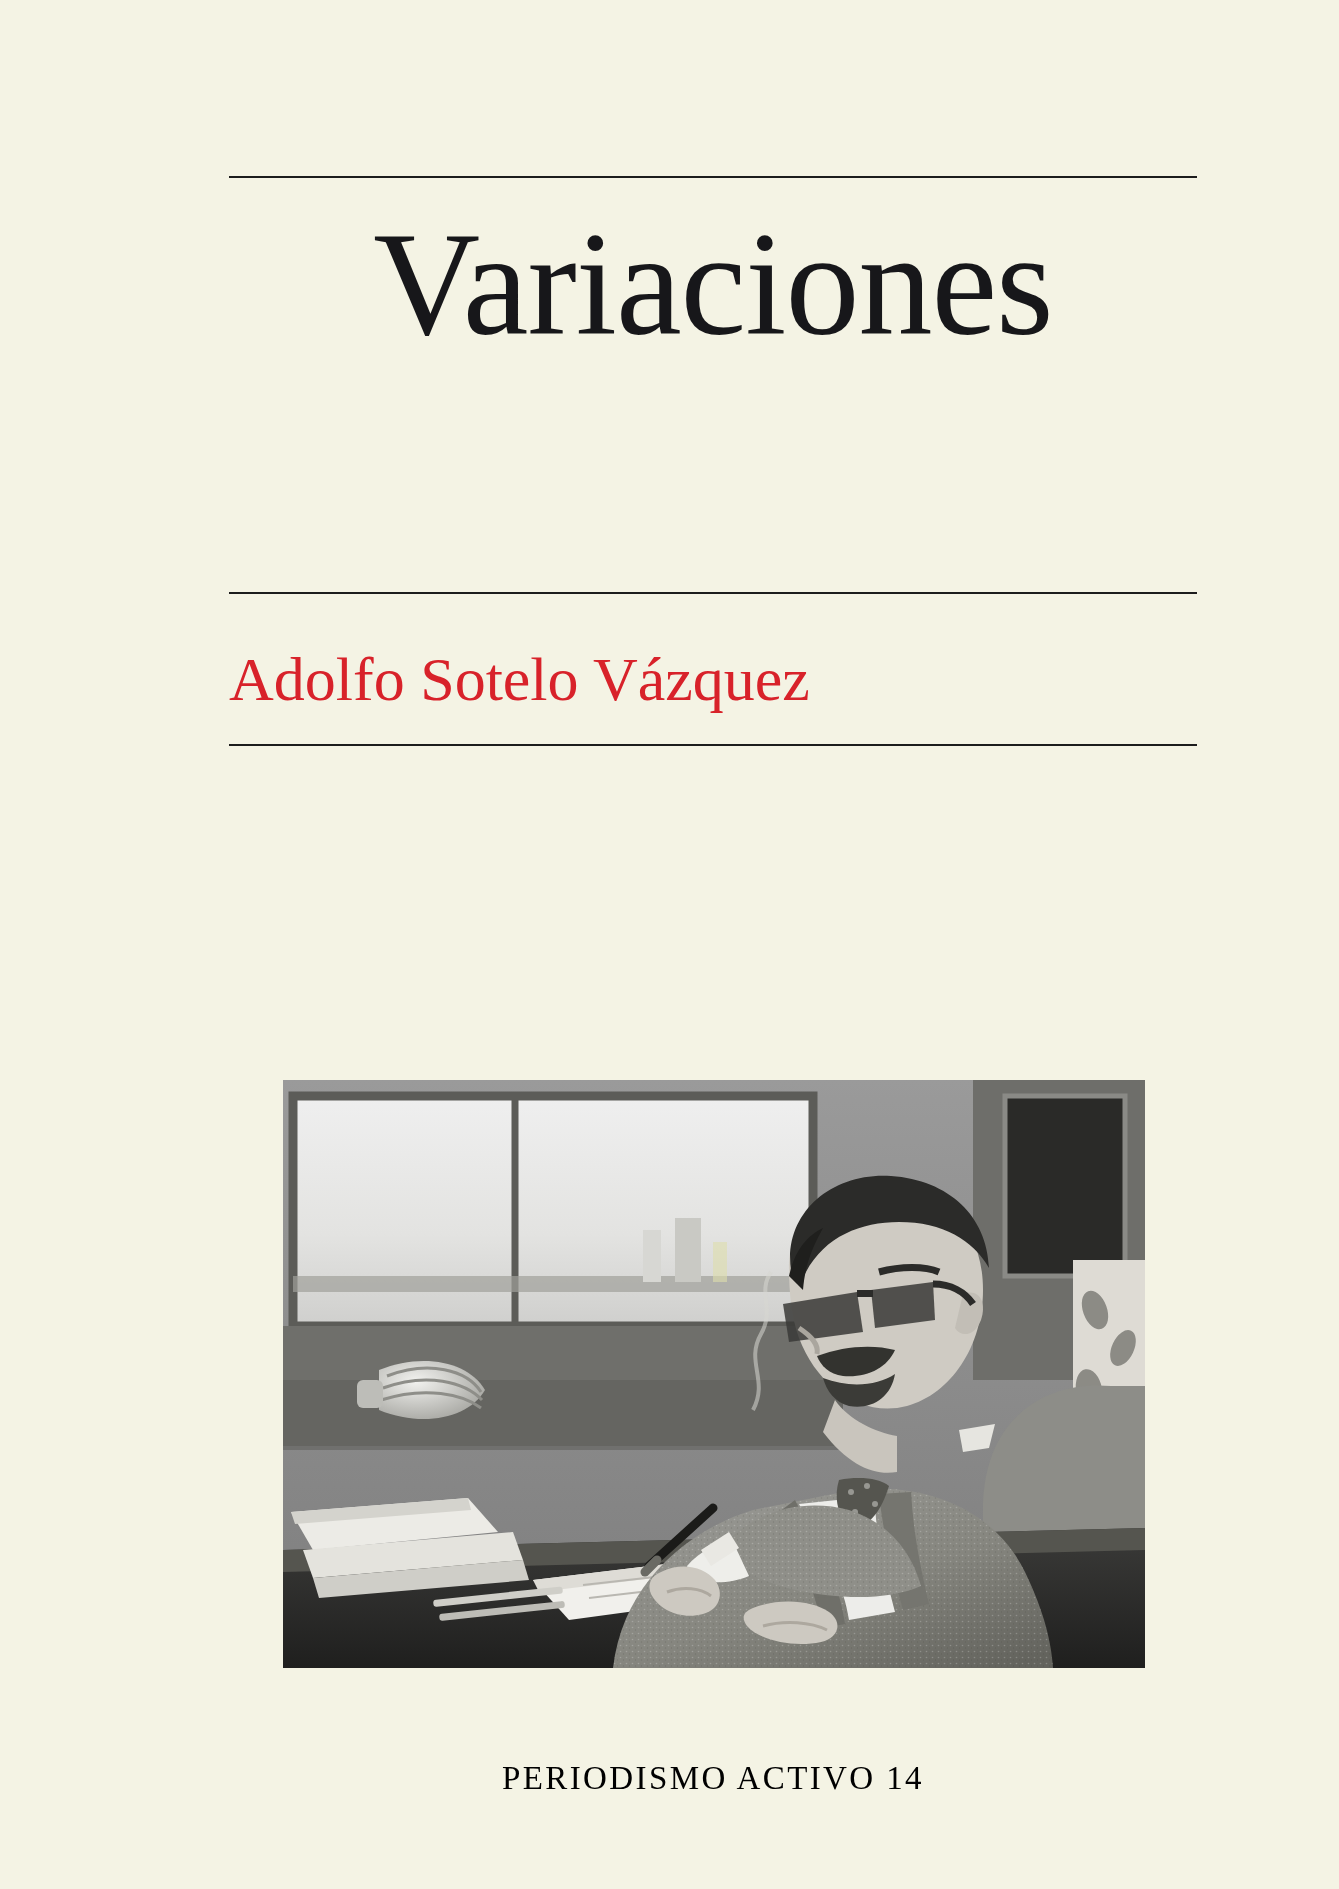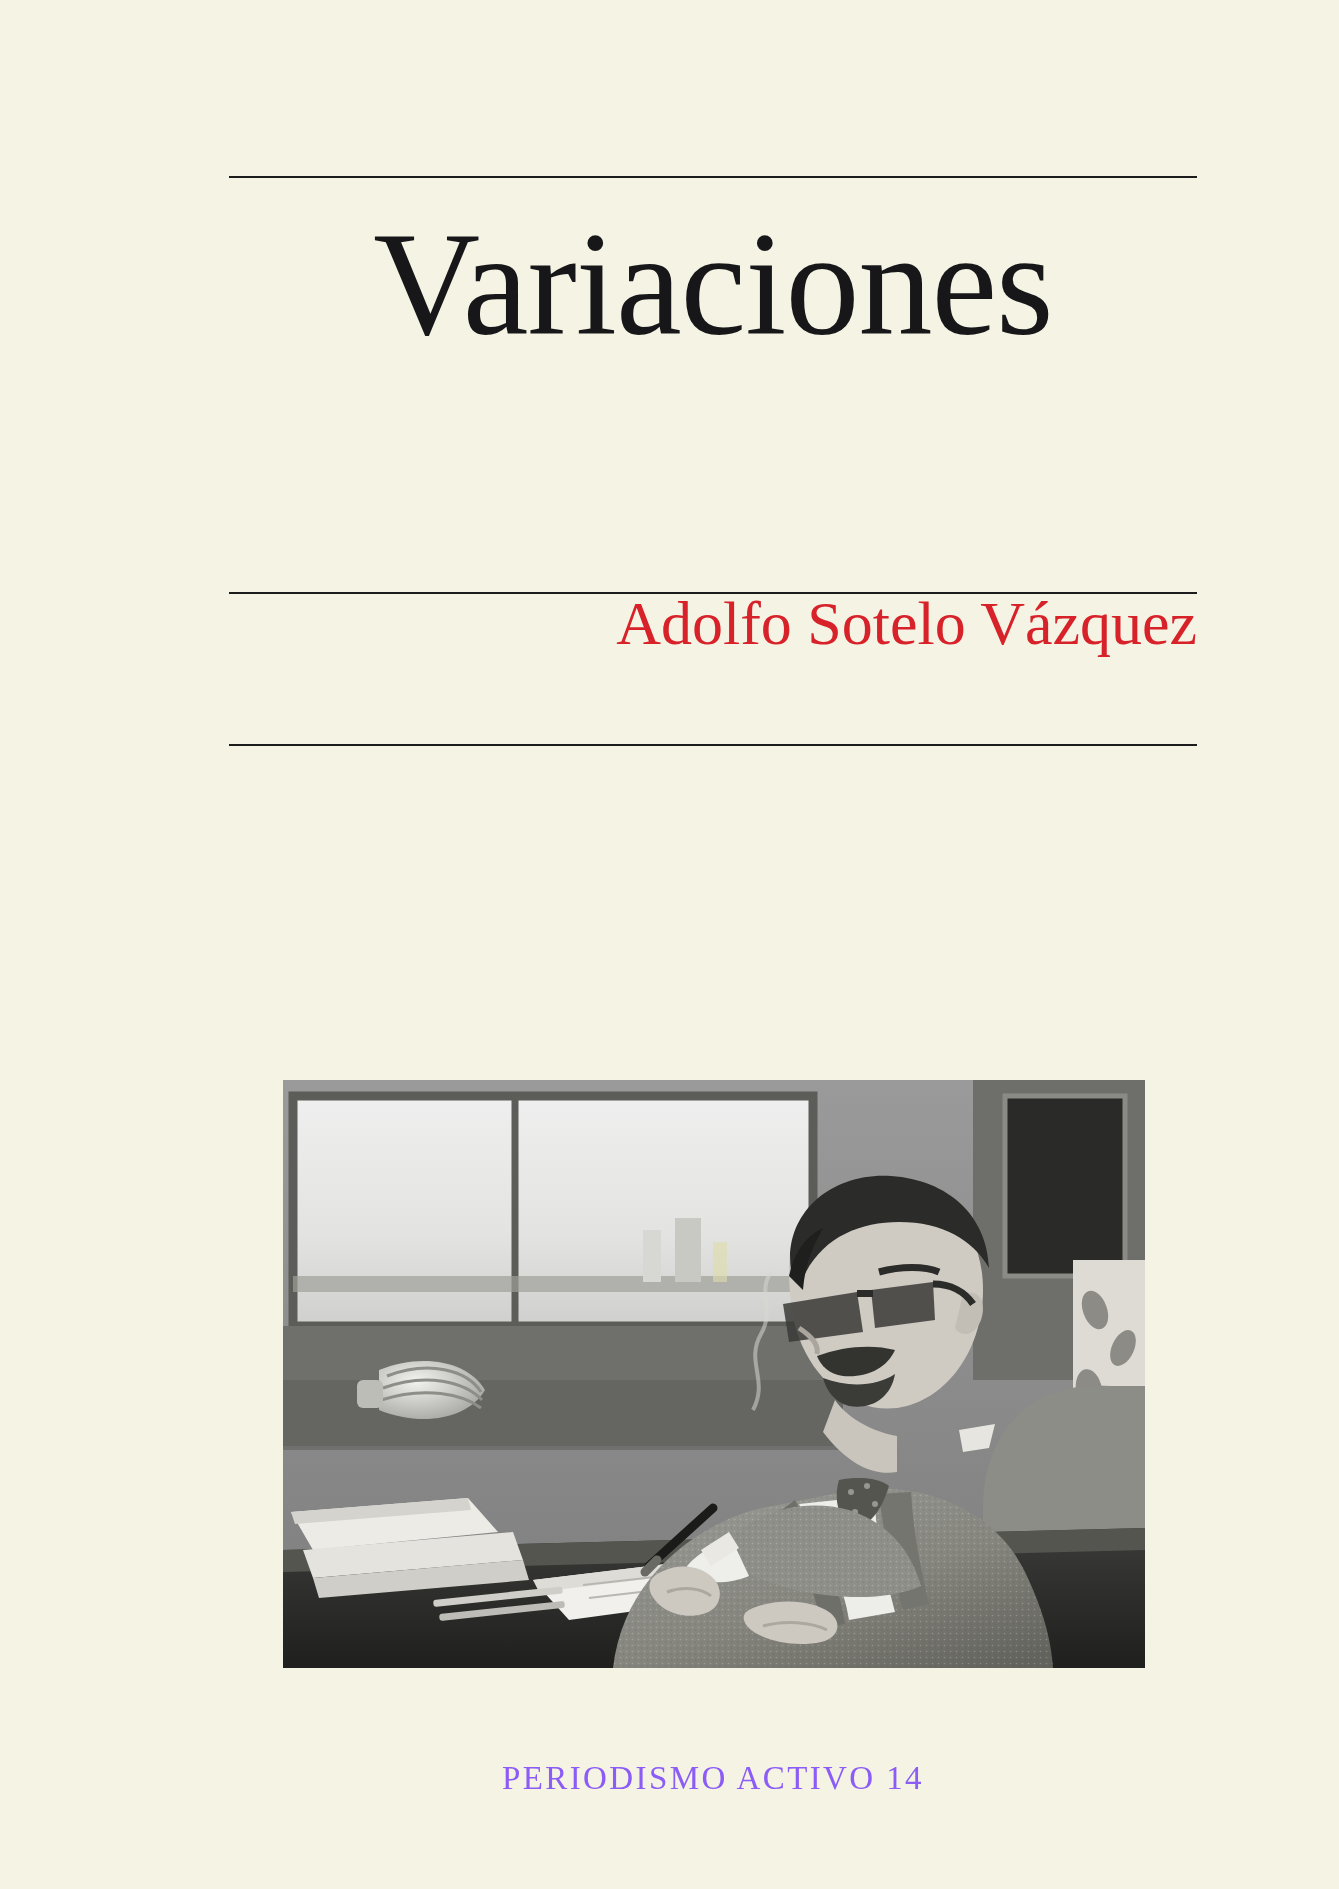--- a/index.html
+++ b/index.html
@@ -46,23 +46,23 @@
     font-size: 148px;
     line-height: 0.98;
     color: #17171a;
     letter-spacing: -1px;
     font-weight: 400;
   }
 
   .author-block {
     position: absolute;
     left: 189px;
-    top: 592px;
-    width: 968px;
-    text-align: right;
+    top: 648px;
+    width: 968px;
+    text-align: left;
   }
   .author-name {
     font-family: "Liberation Serif", serif;
     font-size: 62px;
     line-height: 1.0;
     color: #d8222a;
     font-weight: 400;
   }
 
   .photo-frame {
@@ -79,21 +79,21 @@
     position: absolute;
     left: 189px;
     top: 1760px;
     width: 968px;
     text-align: center;
   }
   .series-text {
     font-family: "Liberation Serif", serif;
     font-size: 33px;
     letter-spacing: 2.4px;
-    color: #8b5cf6;
+    color: #000000;
   }
 
   
   .photo-svg { display: block; width: 862px; height: 588px; }
 </style>
 </head>
 <body>
 
 <div class="cover">
 

